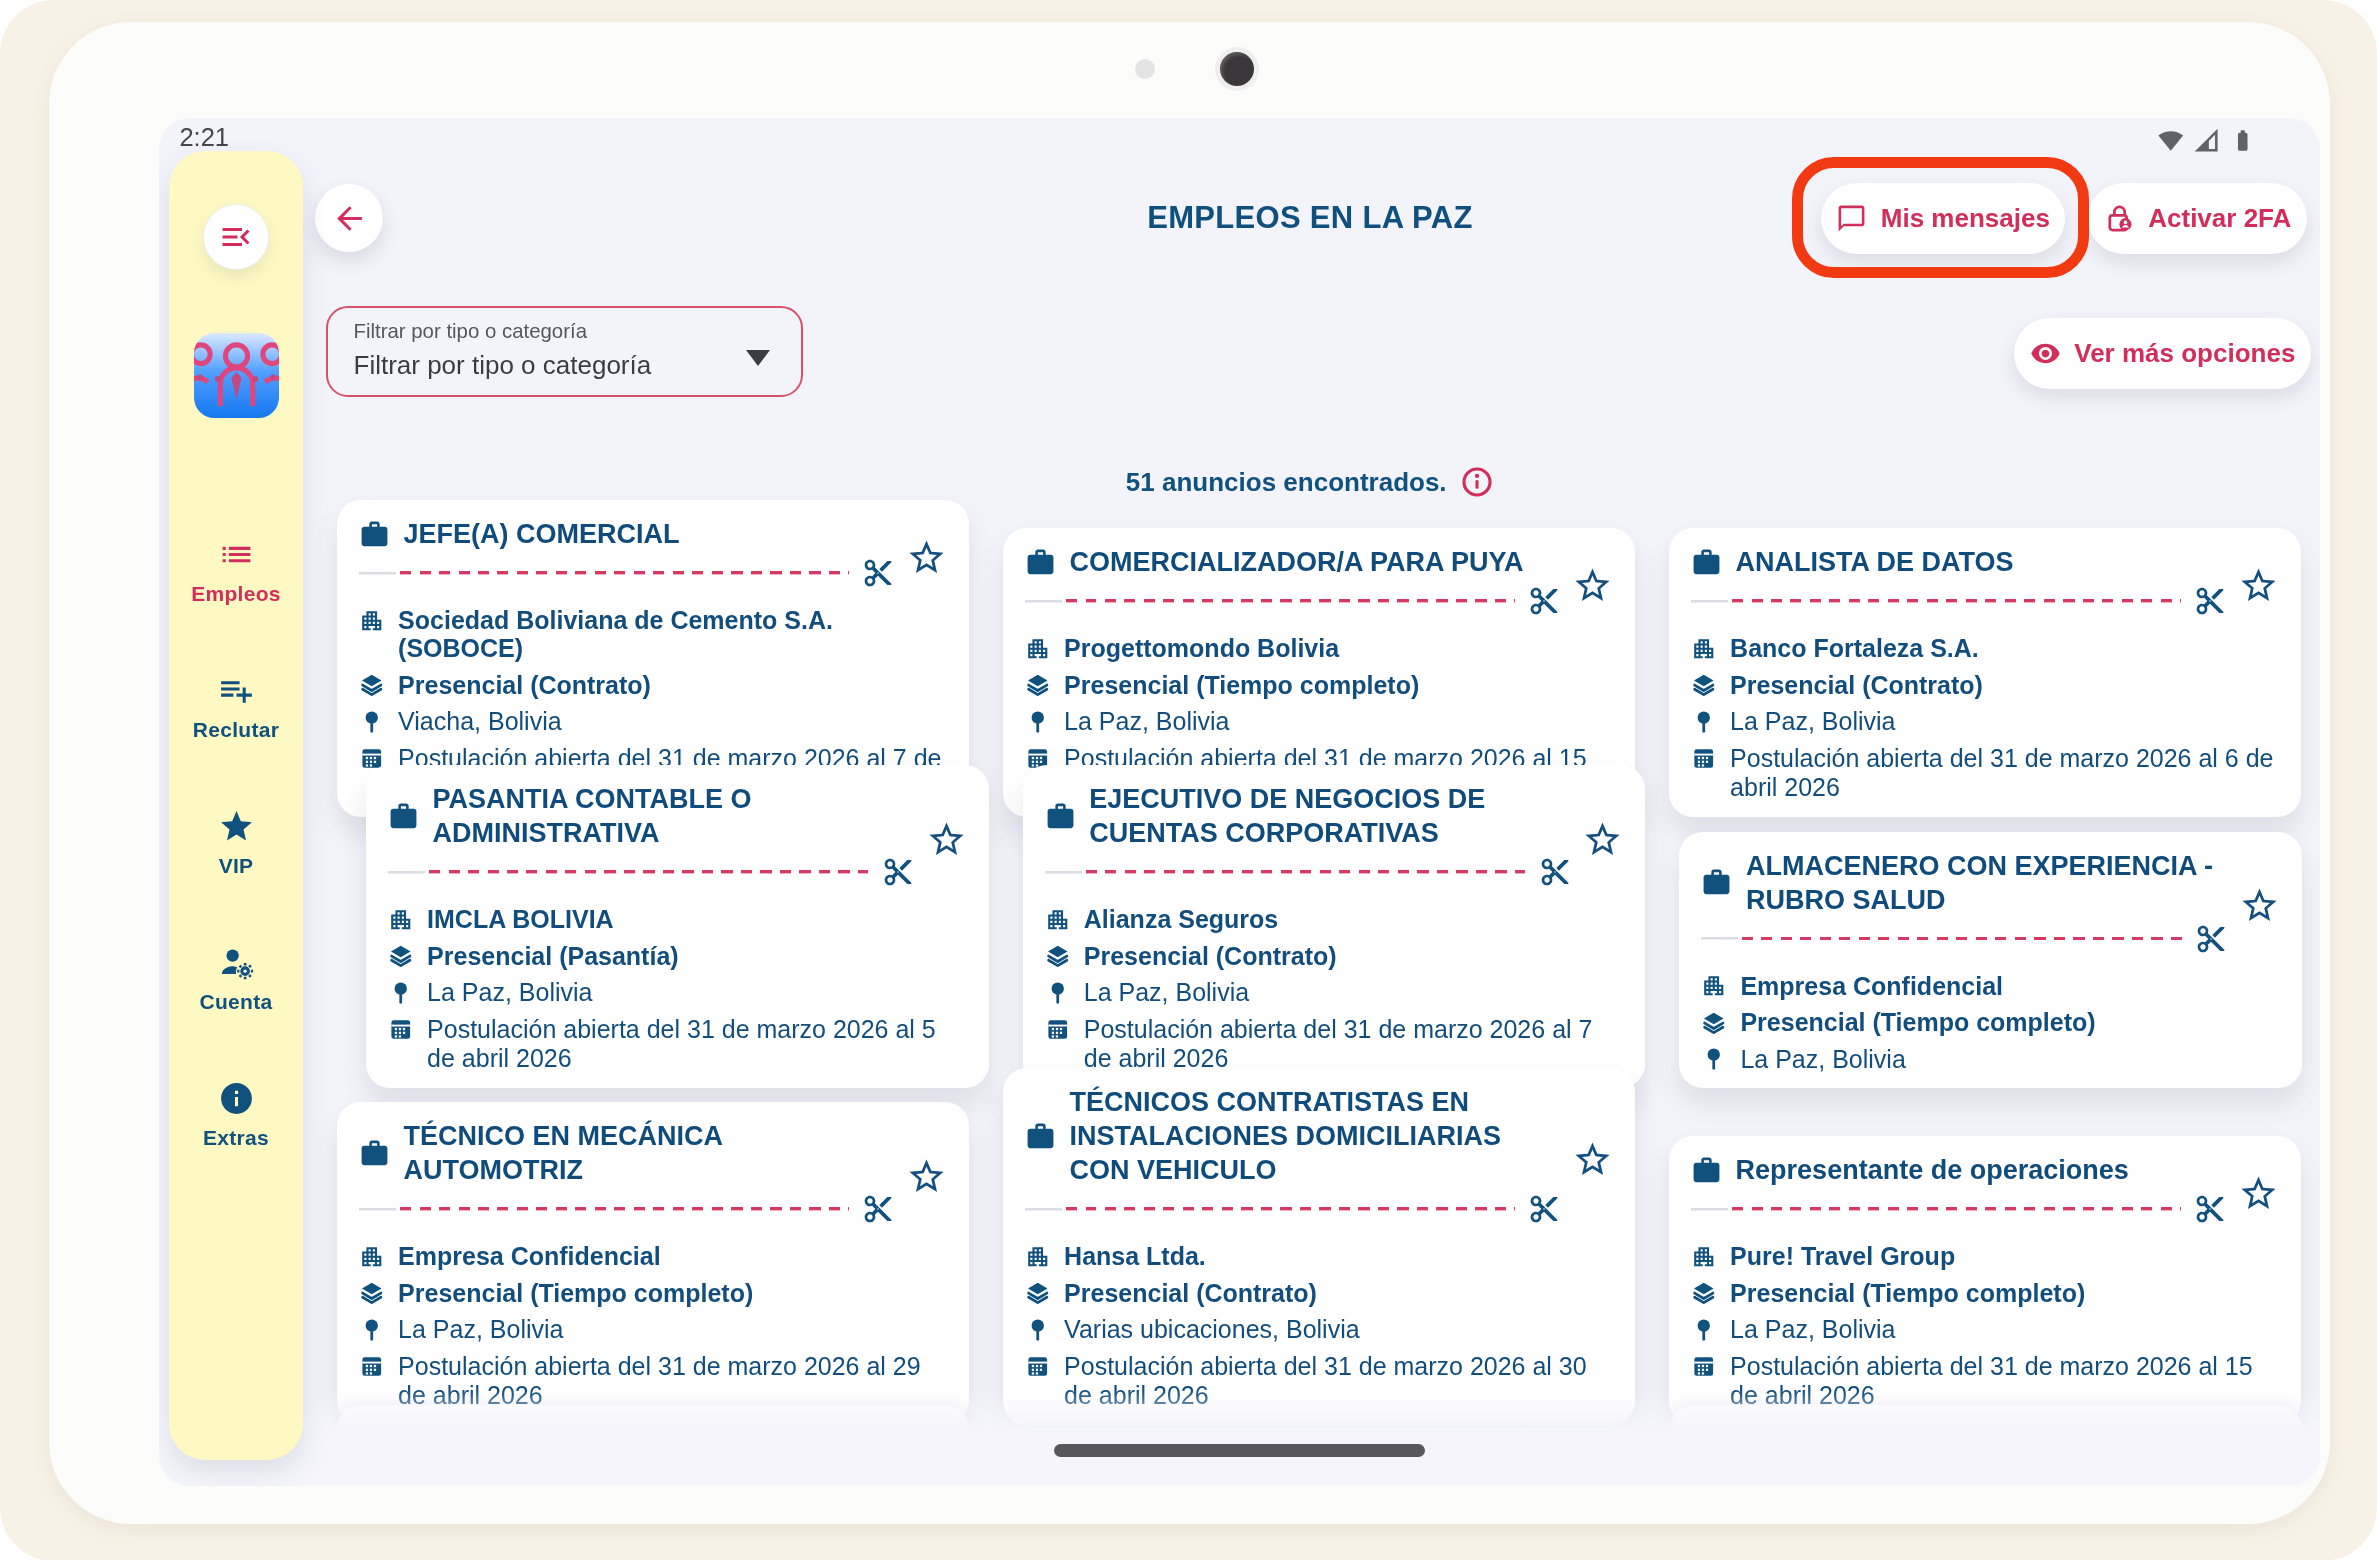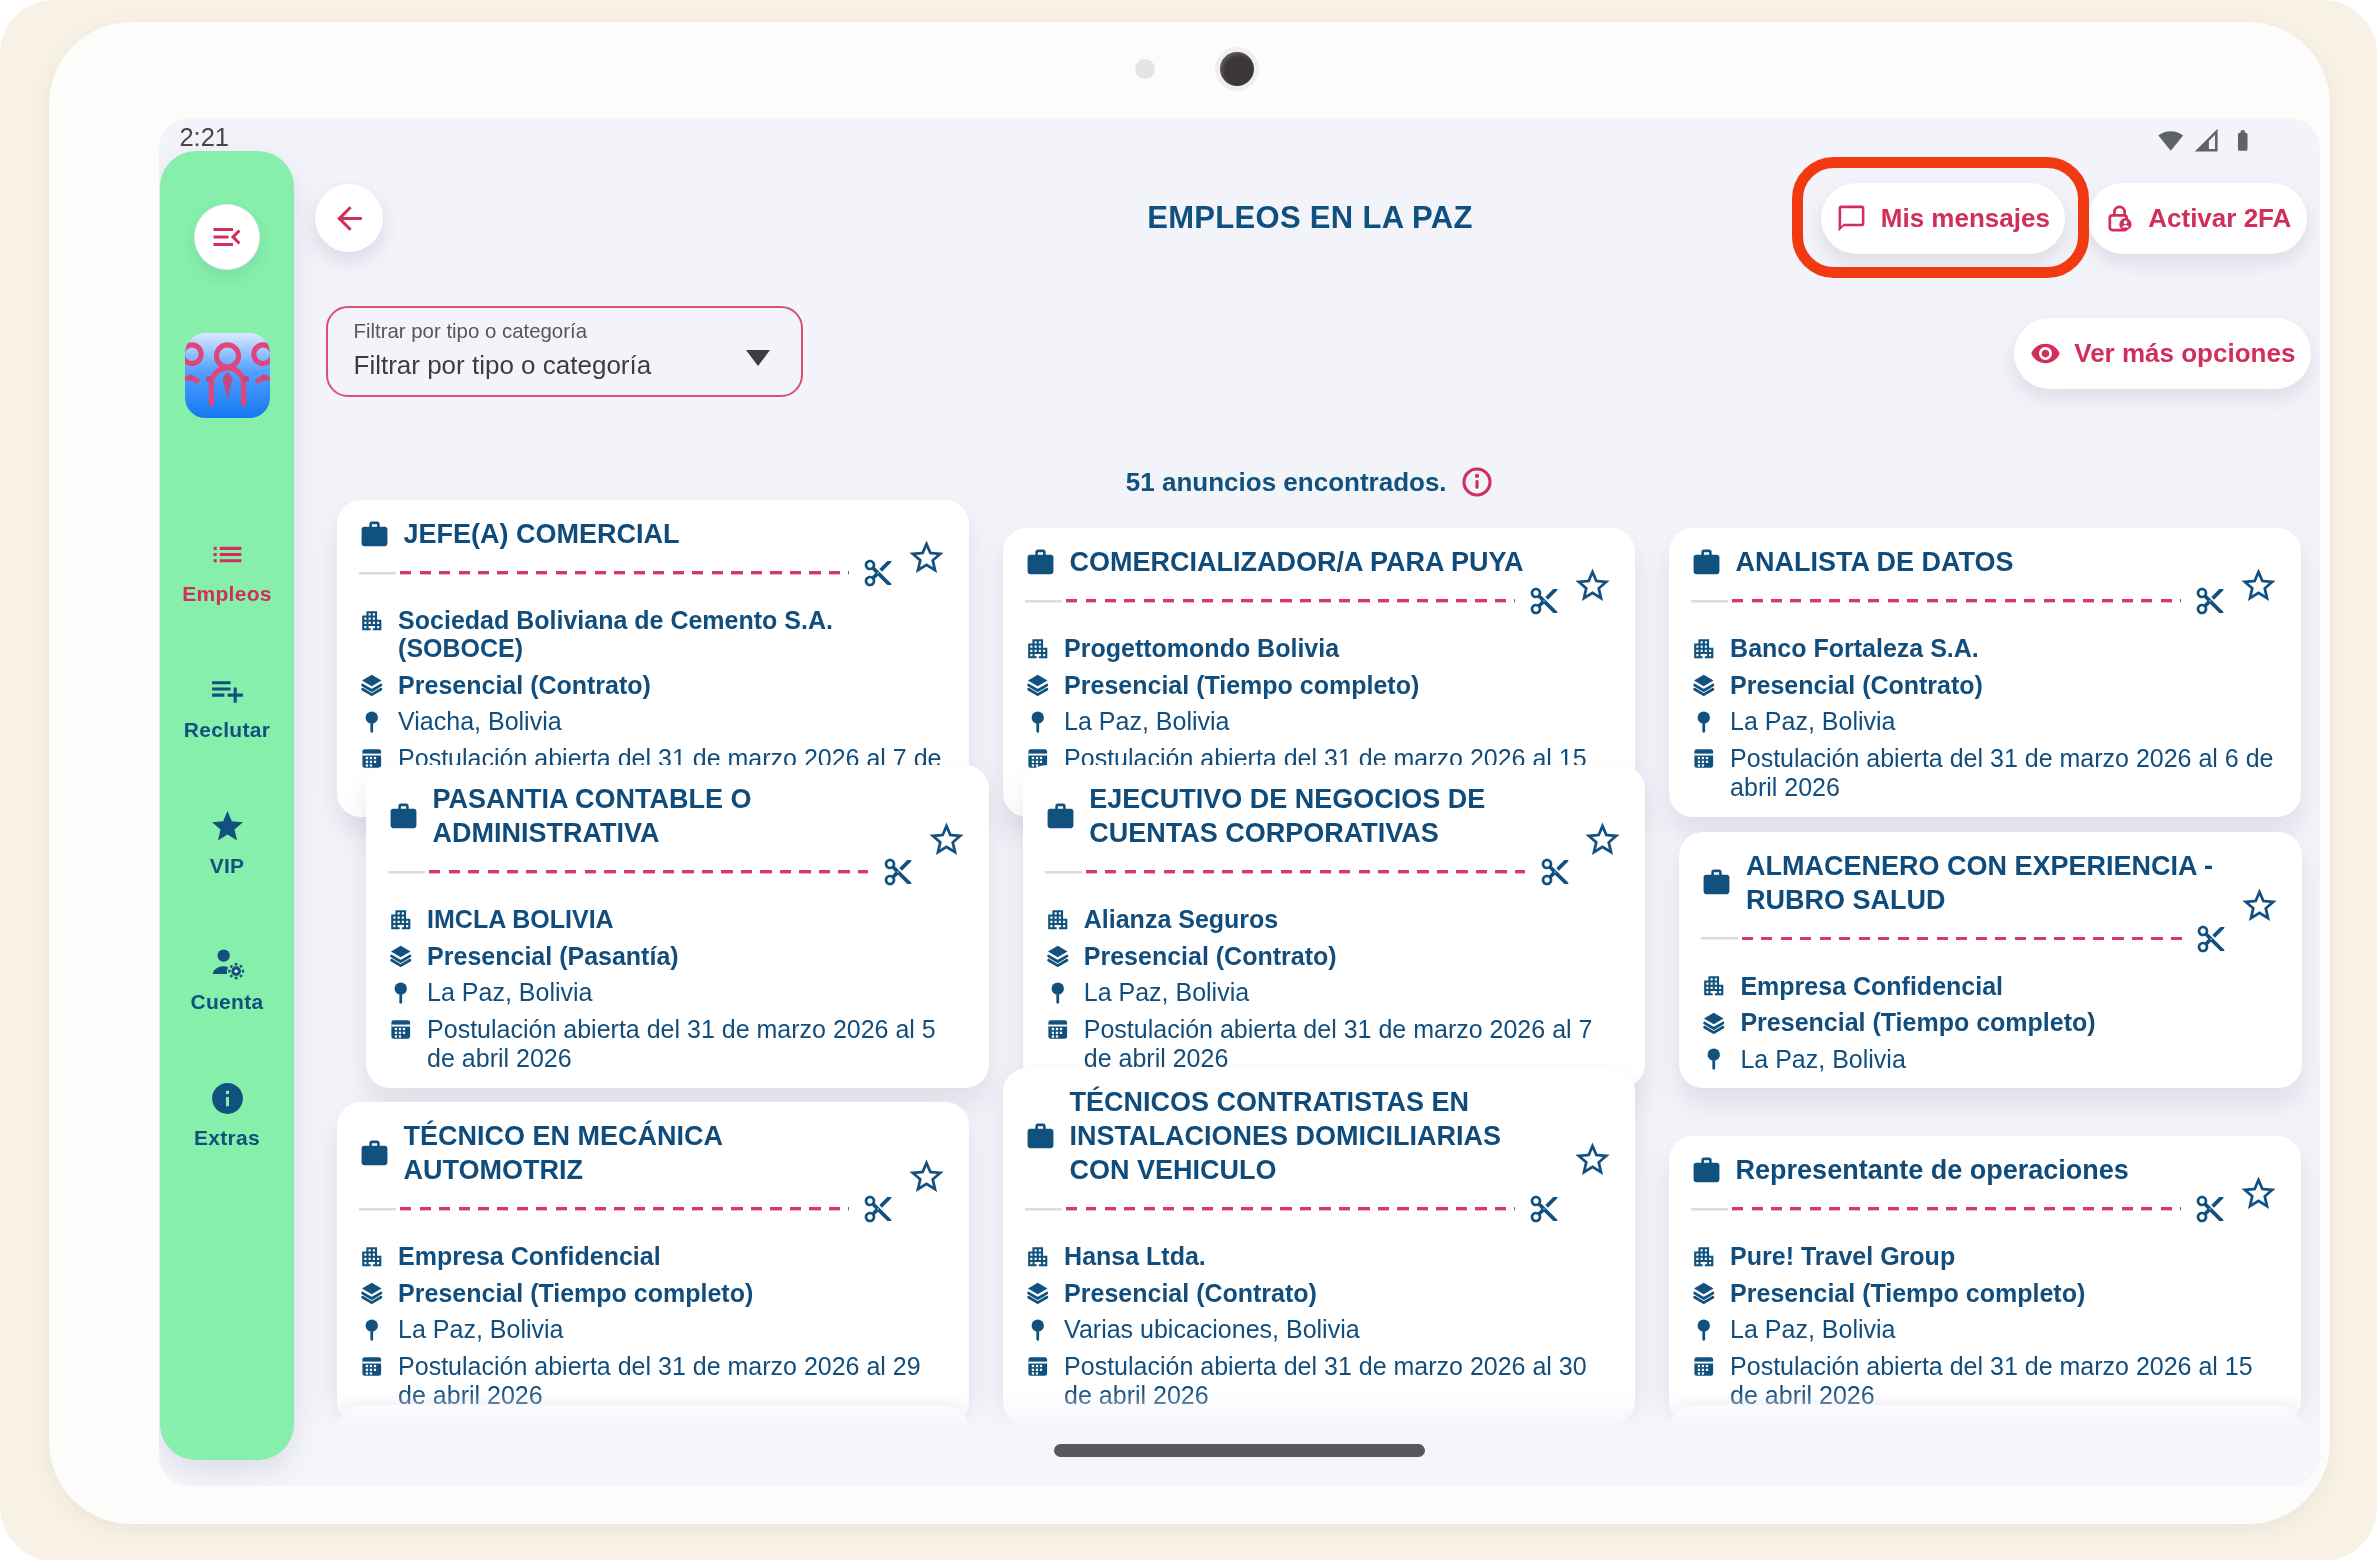--- a/index.html
+++ b/index.html
@@ -17,21 +17,21 @@
 
   
   .screen { position:absolute; left:110px; top:96px; width:2161px; height:1368px;
             background:#F3F3FA; border-radius:31px; overflow:hidden; }
 
   .status-time { position:absolute; left:20.4px; top:5.1px; font-size:25.5px; color:#46464B; }
   .status-icons { position:absolute; right:65px; top:10.2px; display:flex; gap:10.2px; align-items:center; }
   .status-icons svg { width:25.5px; height:25.5px; }
 
   
-  .sidebar { position:absolute; left:1px; top:33px; width:134px; height:1309px; background:#86efac;
+  .sidebar { position:absolute; left:10px; top:33px; width:134px; height:1309px; background:#fef9c3;
              border-radius:36px; box-shadow:0 12px 29px rgba(60,60,100,.12); z-index:30; }
   .menu-btn { width:66px; height:66px; border-radius:50%; background:#fff; border:0.8px solid #EDEDF2;
               box-shadow:0 6.8px 15.3px rgba(60,60,100,.10); margin:53px auto 0; display:flex; align-items:center; justify-content:center; cursor:pointer; }
   .menu-btn svg { width:36px; height:36px; }
   .logo { width:85px; height:85px; margin:63px auto 0; display:block; }
   .nav { margin-top:85px; }
   .nav-item { height:136px; display:flex; flex-direction:column; align-items:center; justify-content:center; gap:8.5px; cursor:pointer; }
   .nav-item svg { width:37px; height:37px; }
   .nav-item .lbl { font-size:21px; font-weight:700; letter-spacing:0.3px; color:#11517E; }
   .nav-item.active .lbl { color:#D22E5C; }

